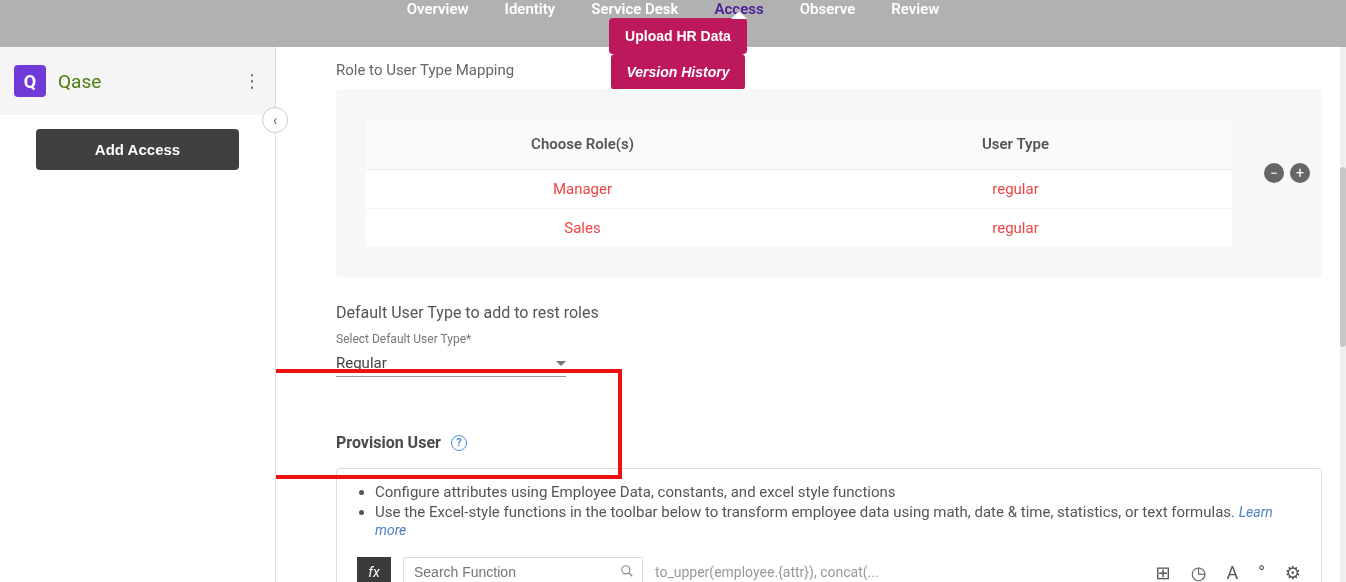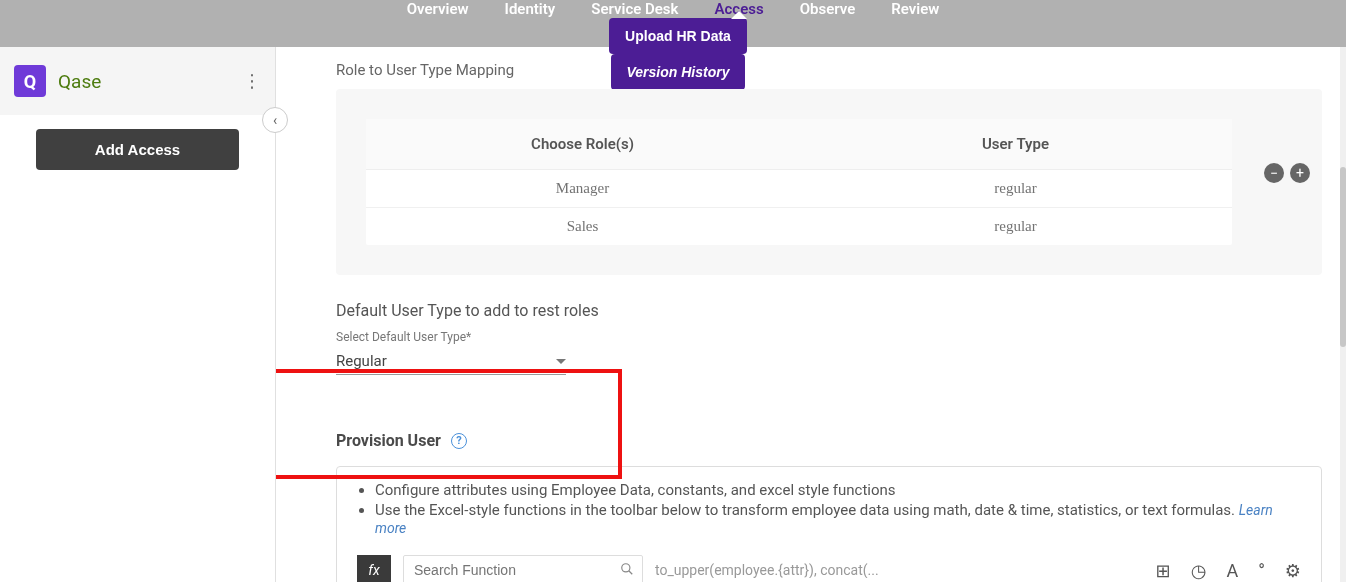--- a/index.html
+++ b/index.html
@@ -40,21 +40,21 @@
     bottom: -1px;
     left: 50%;
     transform: translateX(-50%);
     width: 0; height: 0;
     border-left: 8px solid transparent;
     border-right: 8px solid transparent;
     border-bottom: 8px solid #fff;
   }
   .spacer { flex: 1; }
   .btn {
-    background: #4c1d95;
+    background: #be185d;
     color: #fff;
     border: none;
     padding: 10px 16px;
     border-radius: 4px;
     font-weight: 600;
     font-size: 14px;
     cursor: pointer;
     margin-left: 10px;
   }
   .btn.version { font-style: italic; }
@@ -165,23 +165,22 @@
   }
   .mapping-row {
     display: flex;
     border-bottom: 1px solid #f0f0f0;
   }
   .mapping-row:last-child { border-bottom: none; }
   .mapping-row > div {
     flex: 1;
     text-align: center;
     padding: 10px 0;
-    color: #737373;
+    color: #ef4444;
     font-size: 15px;
-    font-family: Liberation Serif, serif;
   }
   .row-controls {
     position: absolute;
     right: 12px;
     top: 74px;
     display: flex;
     gap: 6px;
   }
   .circle-btn {
     width: 20px; height: 20px;

